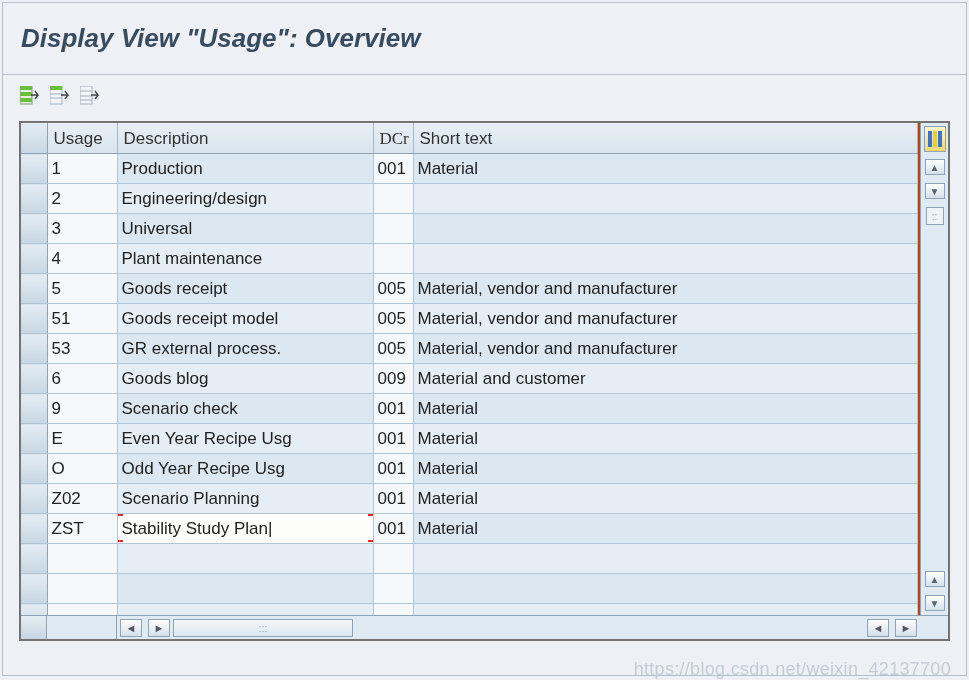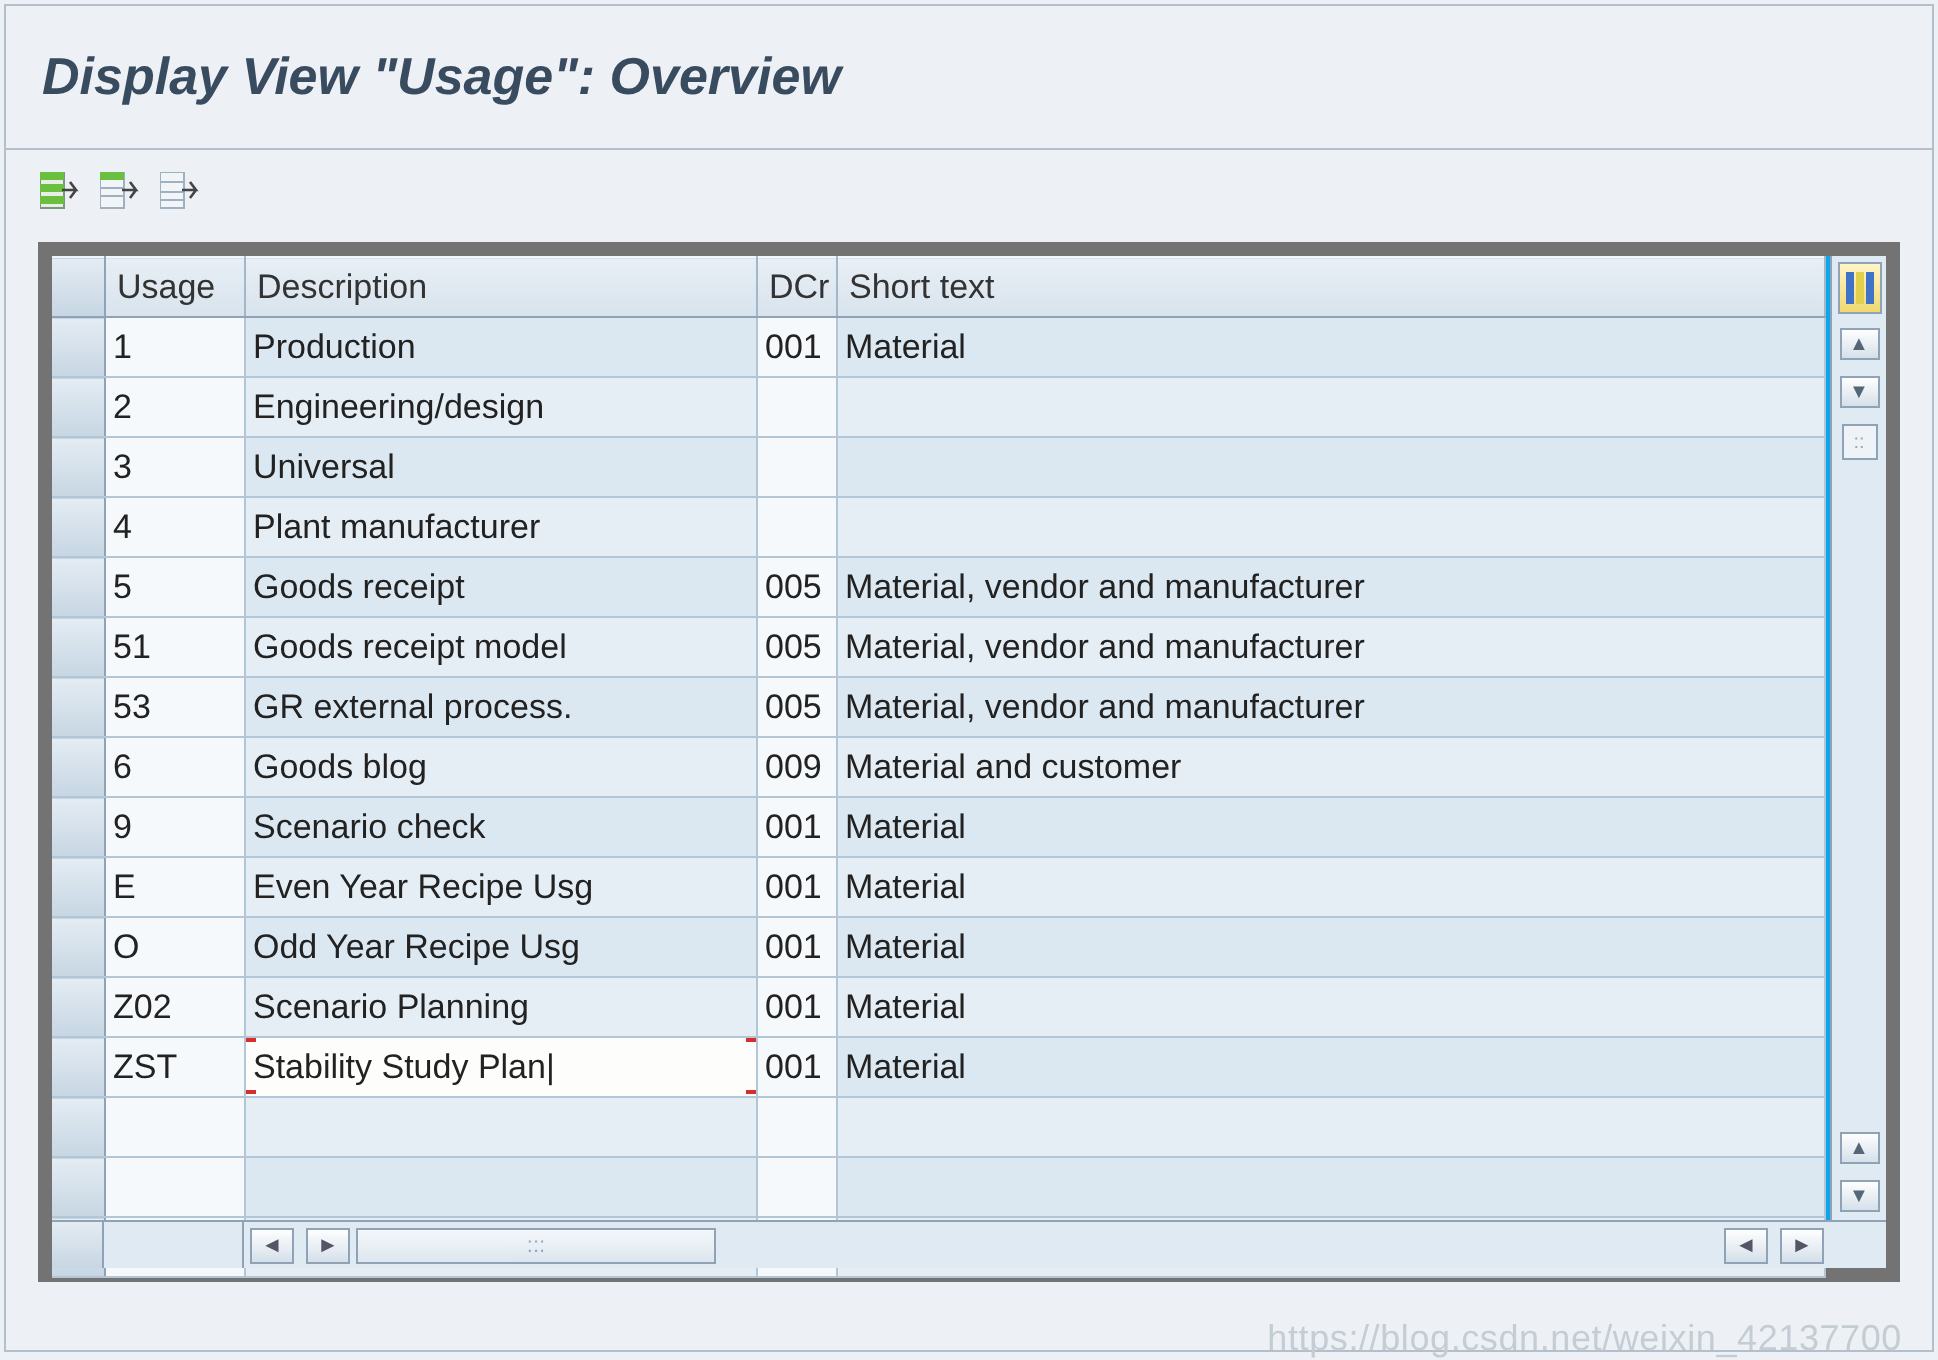--- a/index.html
+++ b/index.html
@@ -32,22 +32,22 @@
     .tool-btn {
       width: 24px;
       height: 22px;
       display: inline-flex;
       align-items: center;
       justify-content: center;
       cursor: pointer;
     }
     .table-wrap {
       margin: 0 16px 0 16px;
-      border: 7px solid #737373;
-      background: #0ea5e9;
+      border: 2px solid #737373;
+      background: #c2410c;
       position: relative;
       height: 520px;
     }
     table {
       border-collapse: collapse;
       width: calc(100% - 30px);
       table-layout: fixed;
     }
     th {
       background: linear-gradient(#e8eff5, #d8e3ed);
@@ -57,21 +57,21 @@
       text-align: left;
       font-weight: normal;
       font-size: 17px;
       color: #333;
       padding: 4px 6px 4px 6px;
       height: 30px;
     }
     th.sel { width: 26px; background: linear-gradient(#e4ecf3,#c7d6e3); border-right:1px solid #8fa2b6;}
     th.usage { width: 70px; }
     th.desc { width: 256px; }
-    th.dcr { width: 40px; }
+    th.dcr { width: 40px; font-family: Liberation Serif, serif; }
     th.short { width: auto; }
     td {
       border-right: 1px solid #b3c6d6;
       border-bottom: 1px solid #b3c6d6;
       font-size: 17px;
       color: #222;
       padding: 3px 4px;
       height: 30px;
       background: #e6eef5;
       overflow: hidden;
@@ -235,21 +235,21 @@
           <tr>
             <td class="sel"></td>
             <td class="usage-cell">3</td>
             <td>Universal</td>
             <td class="dcr-cell"></td>
             <td></td>
           </tr>
           <tr>
             <td class="sel"></td>
             <td class="usage-cell">4</td>
-            <td>Plant manufacturer</td>
+            <td>Plant maintenance</td>
             <td class="dcr-cell"></td>
             <td></td>
           </tr>
           <tr>
             <td class="sel"></td>
             <td class="usage-cell">5</td>
             <td>Goods receipt</td>
             <td class="dcr-cell">005</td>
             <td>Material, vendor and manufacturer</td>
           </tr>

